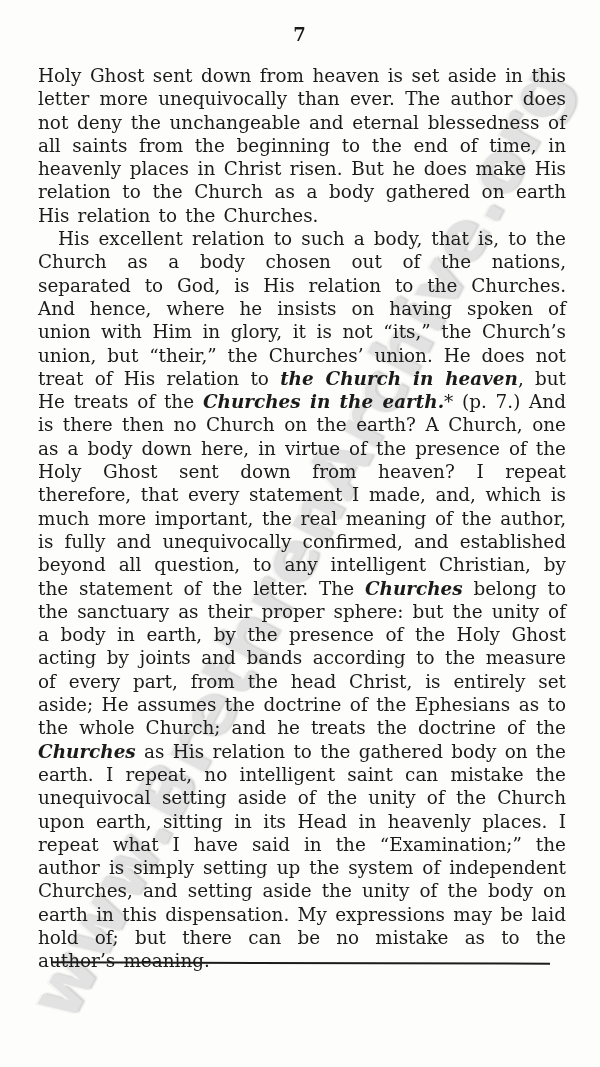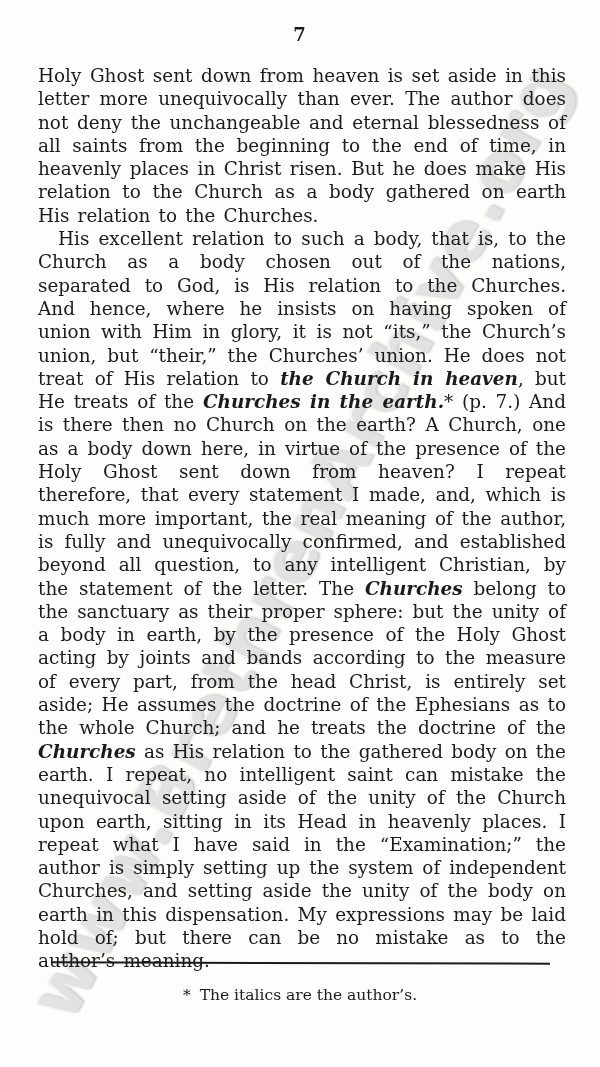--- a/index.html
+++ b/index.html
@@ -95,17 +95,14 @@
 
   <div class="page-number">7</div>
 
   <div class="page-text">
       <p class=""><span>Holy Ghost sent down from heaven is set aside in this letter more unequivocally than ever.  The author does not deny the unchangeable and eternal blessedness of all saints from the beginning to the end of time, in heavenly places in Christ risen.  But he does make His relation to the Church as a body gathered on earth His relation to the Churches.</span></p>
       <p class="indent"><span>His excellent relation to such a body, that is, to the Church as a body chosen out of the nations, separated to God, is His relation to the Churches.  And hence, where he insists on having spoken of union with Him in glory, it is not “its,” the Church’s union, but “their,” the Churches’ union.  He does not treat of His relation to </span><i>the Church in heaven</i><span>, but He treats of the </span><i>Churches in the earth.</i><span>*  (p. 7.)  And is there then no Church on the earth?  A Church, one as a body down here, in virtue of the presence of the Holy Ghost sent down from heaven?  I repeat therefore, that every statement I made, and, which is much more important, the real meaning of the author, is fully and unequivocally confirmed, and established beyond all question, to any intelligent Christian, by the statement of the letter.  The </span><i>Churches</i><span> belong to the sanctuary as their proper sphere: but the unity of a body in earth, by the presence of the Holy Ghost acting by joints and bands according to the measure of every part, from the head Christ, is entirely set aside; He assumes the doctrine of the Ephesians as to the whole Church; and he treats the doctrine of the </span><i>Churches</i><span> as His relation to the gathered body on the earth.  I repeat, no intelligent saint can mistake the unequivocal setting aside of the unity of the Church upon earth, sitting in its Head in heavenly places.  I repeat what I have said in the “Examination;” the author is simply setting up the system of independent Churches, and setting aside the unity of the body on earth in this dispensation.  My expressions may be laid hold of; but there can be no mistake as to the author’s meaning.</span></p>
     </div>
 
   <div class="footnote-rule"></div>
 
-  <div class="footnote">
-    <span class="marker">*</span><span>The italics are the author’s.</span>
-  </div>
 
 </div>
 
 </body></html>

